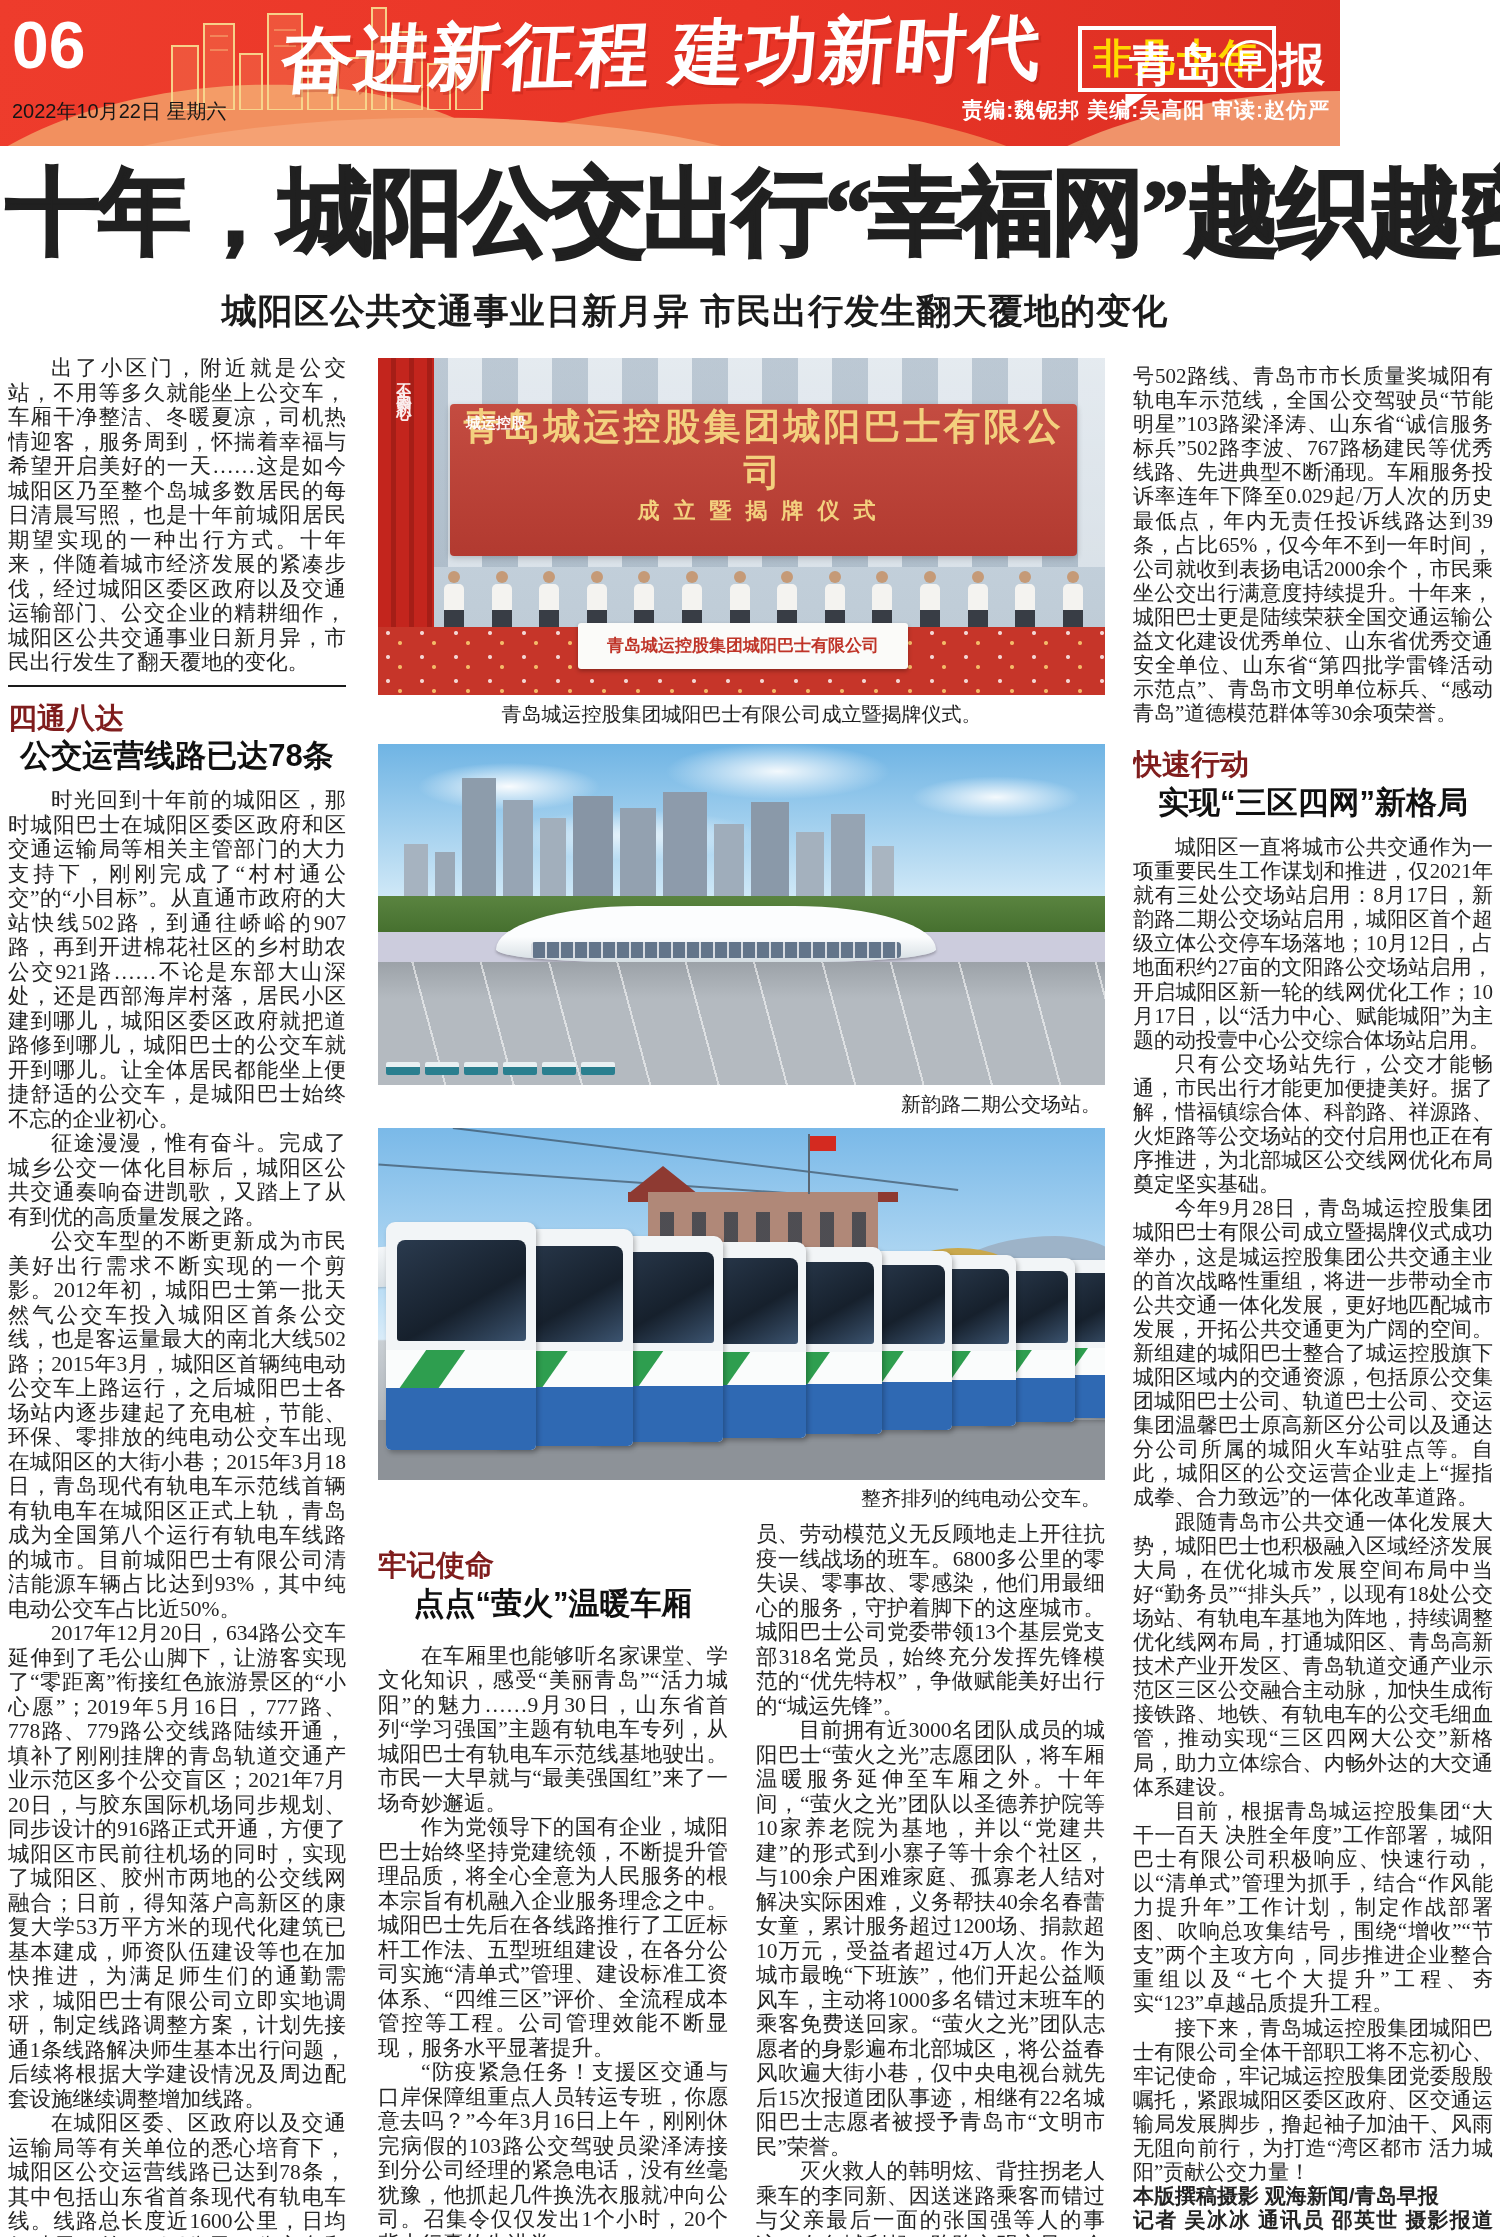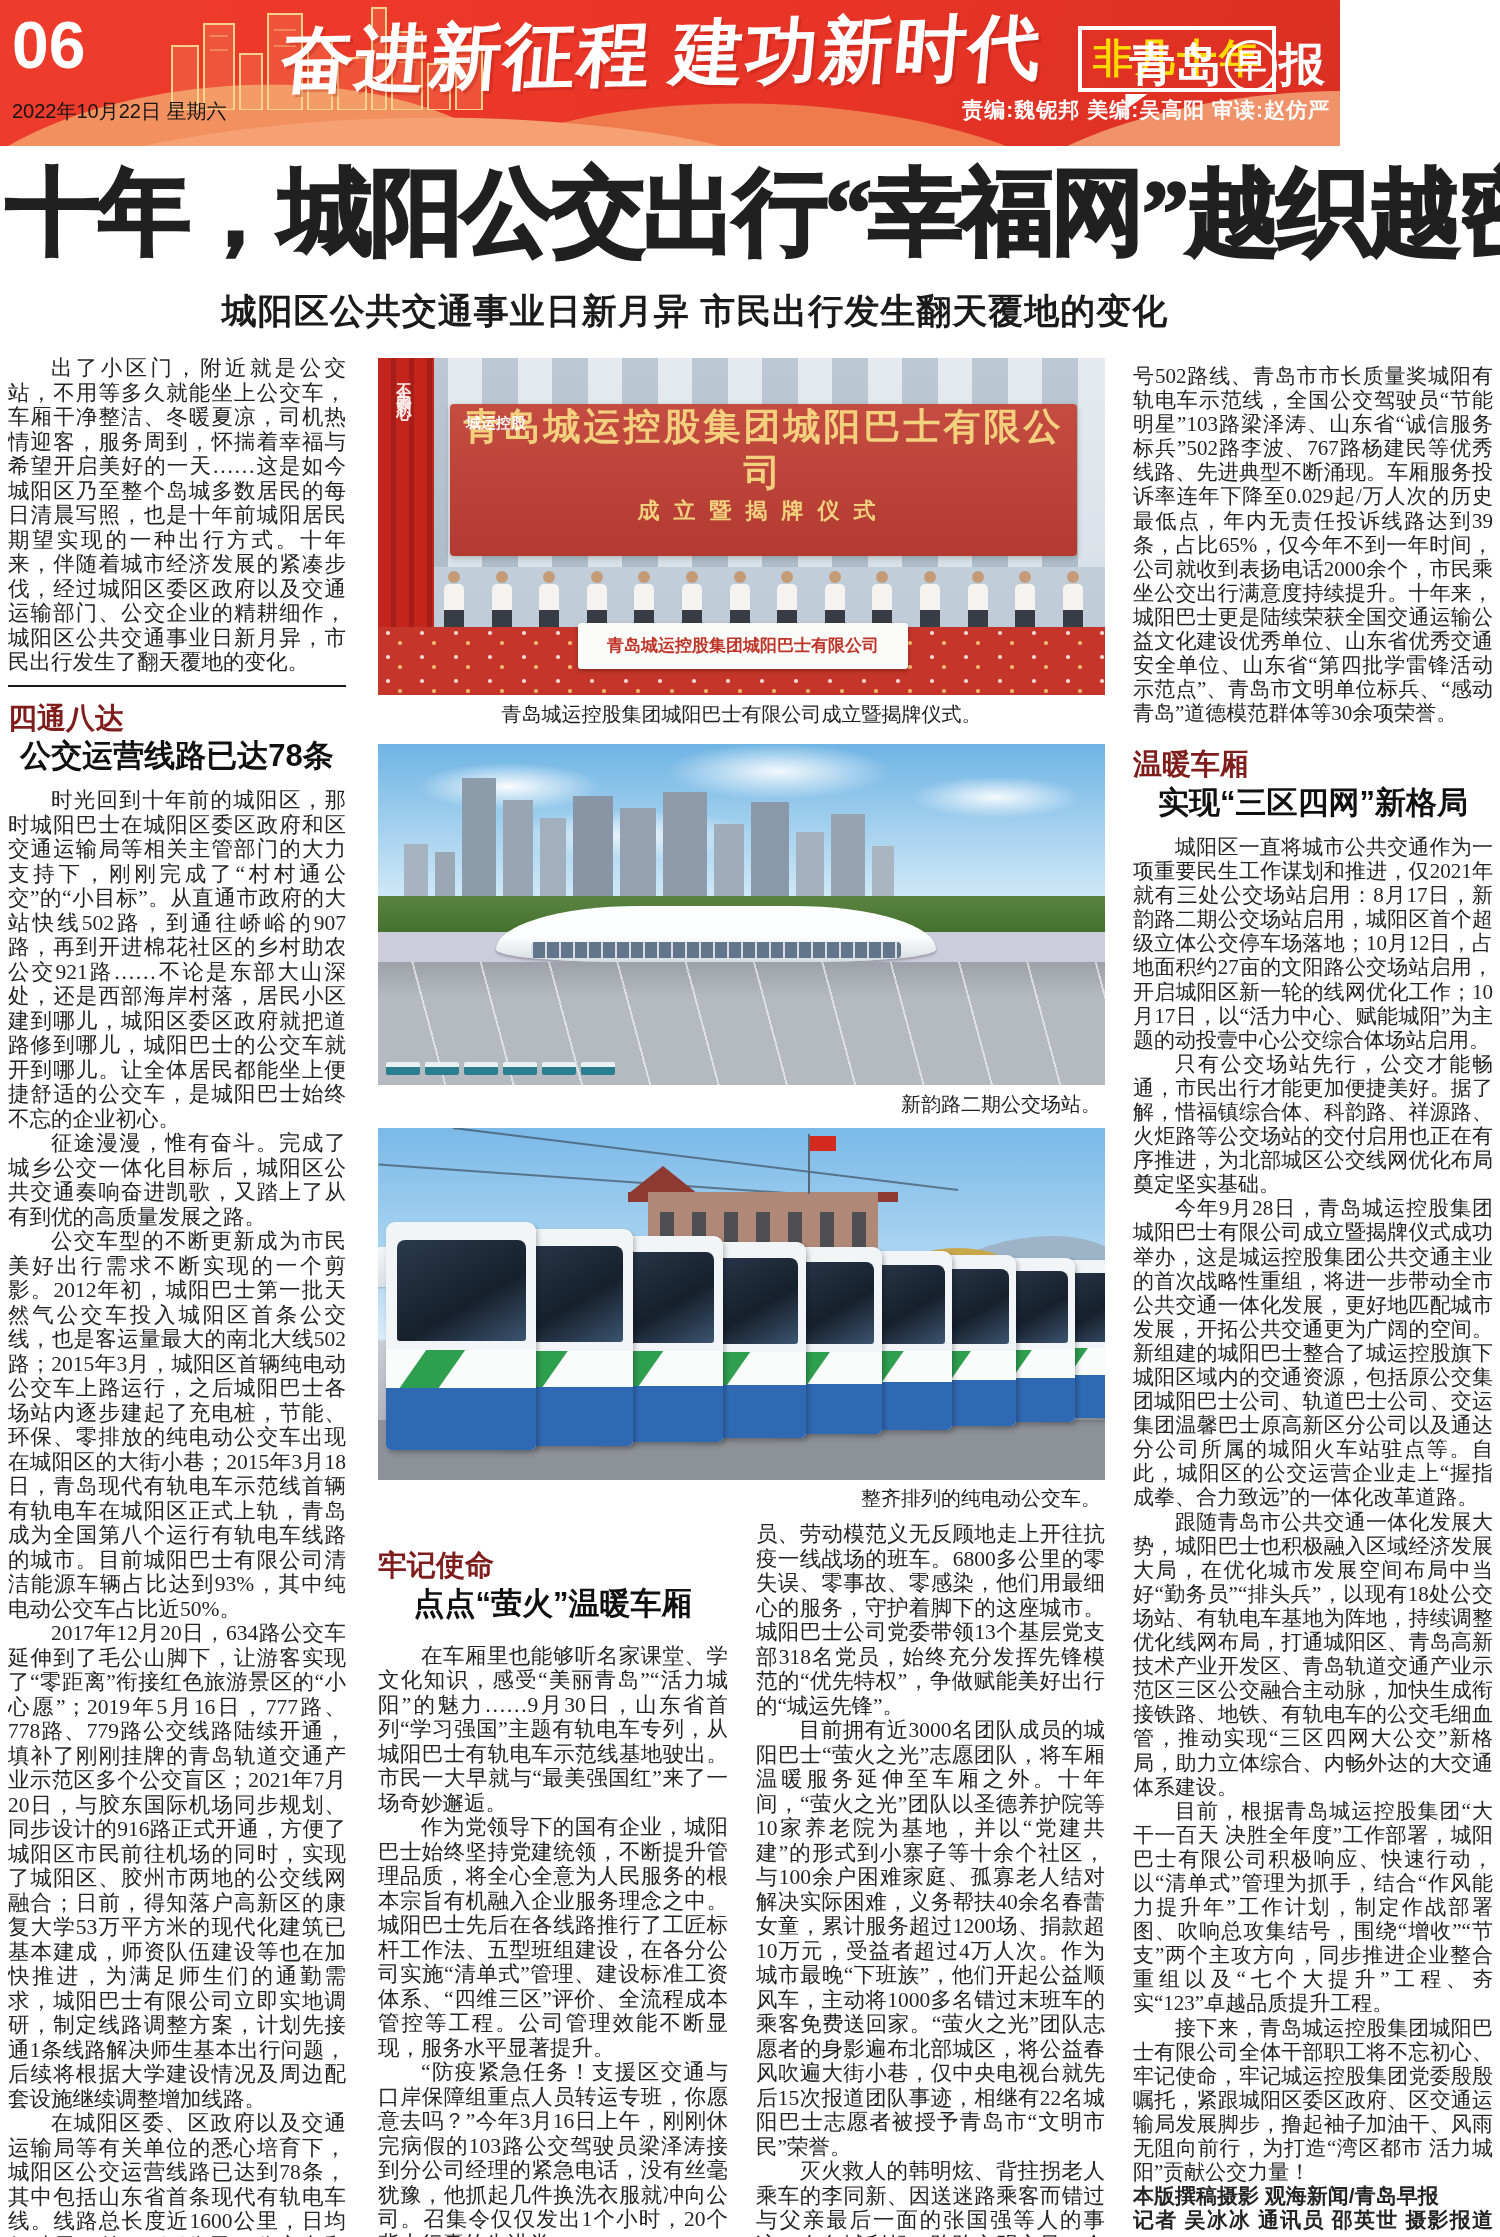--- a/index.html
+++ b/index.html
@@ -356,21 +356,21 @@
     <p class="ind">“防疫紧急任务！支援区交通与口岸保障组重点人员转运专班，你愿意去吗？”今年3月16日上午，刚刚休完病假的103路公交驾驶员梁泽涛接到分公司经理的紧急电话，没有丝毫犹豫，他抓起几件换洗衣服就冲向公司。召集令仅仅发出1个小时，20个背上行囊的先进党</p>
   </div>
   <div class="colB body">
     <p>员、劳动模范义无反顾地走上开往抗疫一线战场的班车。6800多公里的零失误、零事故、零感染，他们用最细心的服务，守护着脚下的这座城市。城阳巴士公司党委带领13个基层党支部318名党员，始终充分发挥先锋模范的“优先特权”，争做赋能美好出行的“城运先锋”。</p>
     <p class="ind">目前拥有近3000名团队成员的城阳巴士“萤火之光”志愿团队，将车厢温暖服务延伸至车厢之外。十年间，“萤火之光”团队以圣德养护院等10家养老院为基地，并以“党建共建”的形式到小寨子等十余个社区，与100余户困难家庭、孤寡老人结对解决实际困难，义务帮扶40余名春蕾女童，累计服务超过1200场、捐款超10万元，受益者超过4万人次。作为城市最晚“下班族”，他们开起公益顺风车，主动将1000多名错过末班车的乘客免费送回家。“萤火之光”团队志愿者的身影遍布北部城区，将公益春风吹遍大街小巷，仅中央电视台就先后15次报道团队事迹，相继有22名城阳巴士志愿者被授予青岛市“文明市民”荣誉。</p>
     <p class="ind">灭火救人的韩明炫、背拄拐老人乘车的李同新、因送迷路乘客而错过与父亲最后一面的张国强等人的事迹，在岛城刮起一阵阵文明之风。全国巾帼文明岗374路线行车一班、山东省工人先锋</p>
   </div>
 
   <div class="col-right body">
     <p>号502路线、青岛市市长质量奖城阳有轨电车示范线，全国公交驾驶员“节能明星”103路梁泽涛、山东省“诚信服务标兵”502路李波、767路杨建民等优秀线路、先进典型不断涌现。车厢服务投诉率连年下降至0.029起/万人次的历史最低点，年内无责任投诉线路达到39条，占比65%，仅今年不到一年时间，公司就收到表扬电话2000余个，市民乘坐公交出行满意度持续提升。十年来，城阳巴士更是陆续荣获全国交通运输公益文化建设优秀单位、山东省优秀交通安全单位、山东省“第四批学雷锋活动示范点”、青岛市文明单位标兵、“感动青岛”道德模范群体等30余项荣誉。</p>
-    <div class="h-small" style="margin-top:22px">温暖车厢</div>
+    <div class="h-small" style="margin-top:22px">快速行动</div>
     <div class="h-big">实现“三区四网”新格局</div>
     <p class="ind">城阳区一直将城市公共交通作为一项重要民生工作谋划和推进，仅2021年就有三处公交场站启用：8月17日，新韵路二期公交场站启用，城阳区首个超级立体公交停车场落地；10月12日，占地面积约27亩的文阳路公交场站启用，开启城阳区新一轮的线网优化工作；10月17日，以“活力中心、赋能城阳”为主题的动投壹中心公交综合体场站启用。</p>
     <p class="ind">只有公交场站先行，公交才能畅通，市民出行才能更加便捷美好。据了解，惜福镇综合体、科韵路、祥源路、火炬路等公交场站的交付启用也正在有序推进，为北部城区公交线网优化布局奠定坚实基础。</p>
     <p class="ind">今年9月28日，青岛城运控股集团城阳巴士有限公司成立暨揭牌仪式成功举办，这是城运控股集团公共交通主业的首次战略性重组，将进一步带动全市公共交通一体化发展，更好地匹配城市发展，开拓公共交通更为广阔的空间。新组建的城阳巴士整合了城运控股旗下城阳区域内的交通资源，包括原公交集团城阳巴士公司、轨道巴士公司、交运集团温馨巴士原高新区分公司以及通达分公司所属的城阳火车站驻点等。自此，城阳区的公交运营企业走上“握指成拳、合力致远”的一体化改革道路。</p>
     <p class="ind">跟随青岛市公共交通一体化发展大势，城阳巴士也积极融入区域经济发展大局，在优化城市发展空间布局中当好“勤务员”“排头兵”，以现有18处公交场站、有轨电车基地为阵地，持续调整优化线网布局，打通城阳区、青岛高新技术产业开发区、青岛轨道交通产业示范区三区公交融合主动脉，加快生成衔接铁路、地铁、有轨电车的公交毛细血管，推动实现“三区四网大公交”新格局，助力立体综合、内畅外达的大交通体系建设。</p>
     <p class="ind">目前，根据青岛城运控股集团“大干一百天 决胜全年度”工作部署，城阳巴士有限公司积极响应、快速行动，以“清单式”管理为抓手，结合“作风能力提升年”工作计划，制定作战部署图、吹响总攻集结号，围绕“增收”“节支”两个主攻方向，同步推进企业整合重组以及“七个大提升”工程、夯实“123”卓越品质提升工程。</p>
     <p class="ind">接下来，青岛城运控股集团城阳巴士有限公司全体干部职工将不忘初心、牢记使命，牢记城运控股集团党委殷殷嘱托，紧跟城阳区委区政府、区交通运输局发展脚步，撸起袖子加油干、风雨无阻向前行，为打造“湾区都市 活力城阳”贡献公交力量！</p>
     <p class="credits1">本版撰稿摄影 观海新闻/青岛早报</p>
     <p class="credits2">记者 吴冰冰 通讯员 邵英世 摄影报道</p>
   </div>

